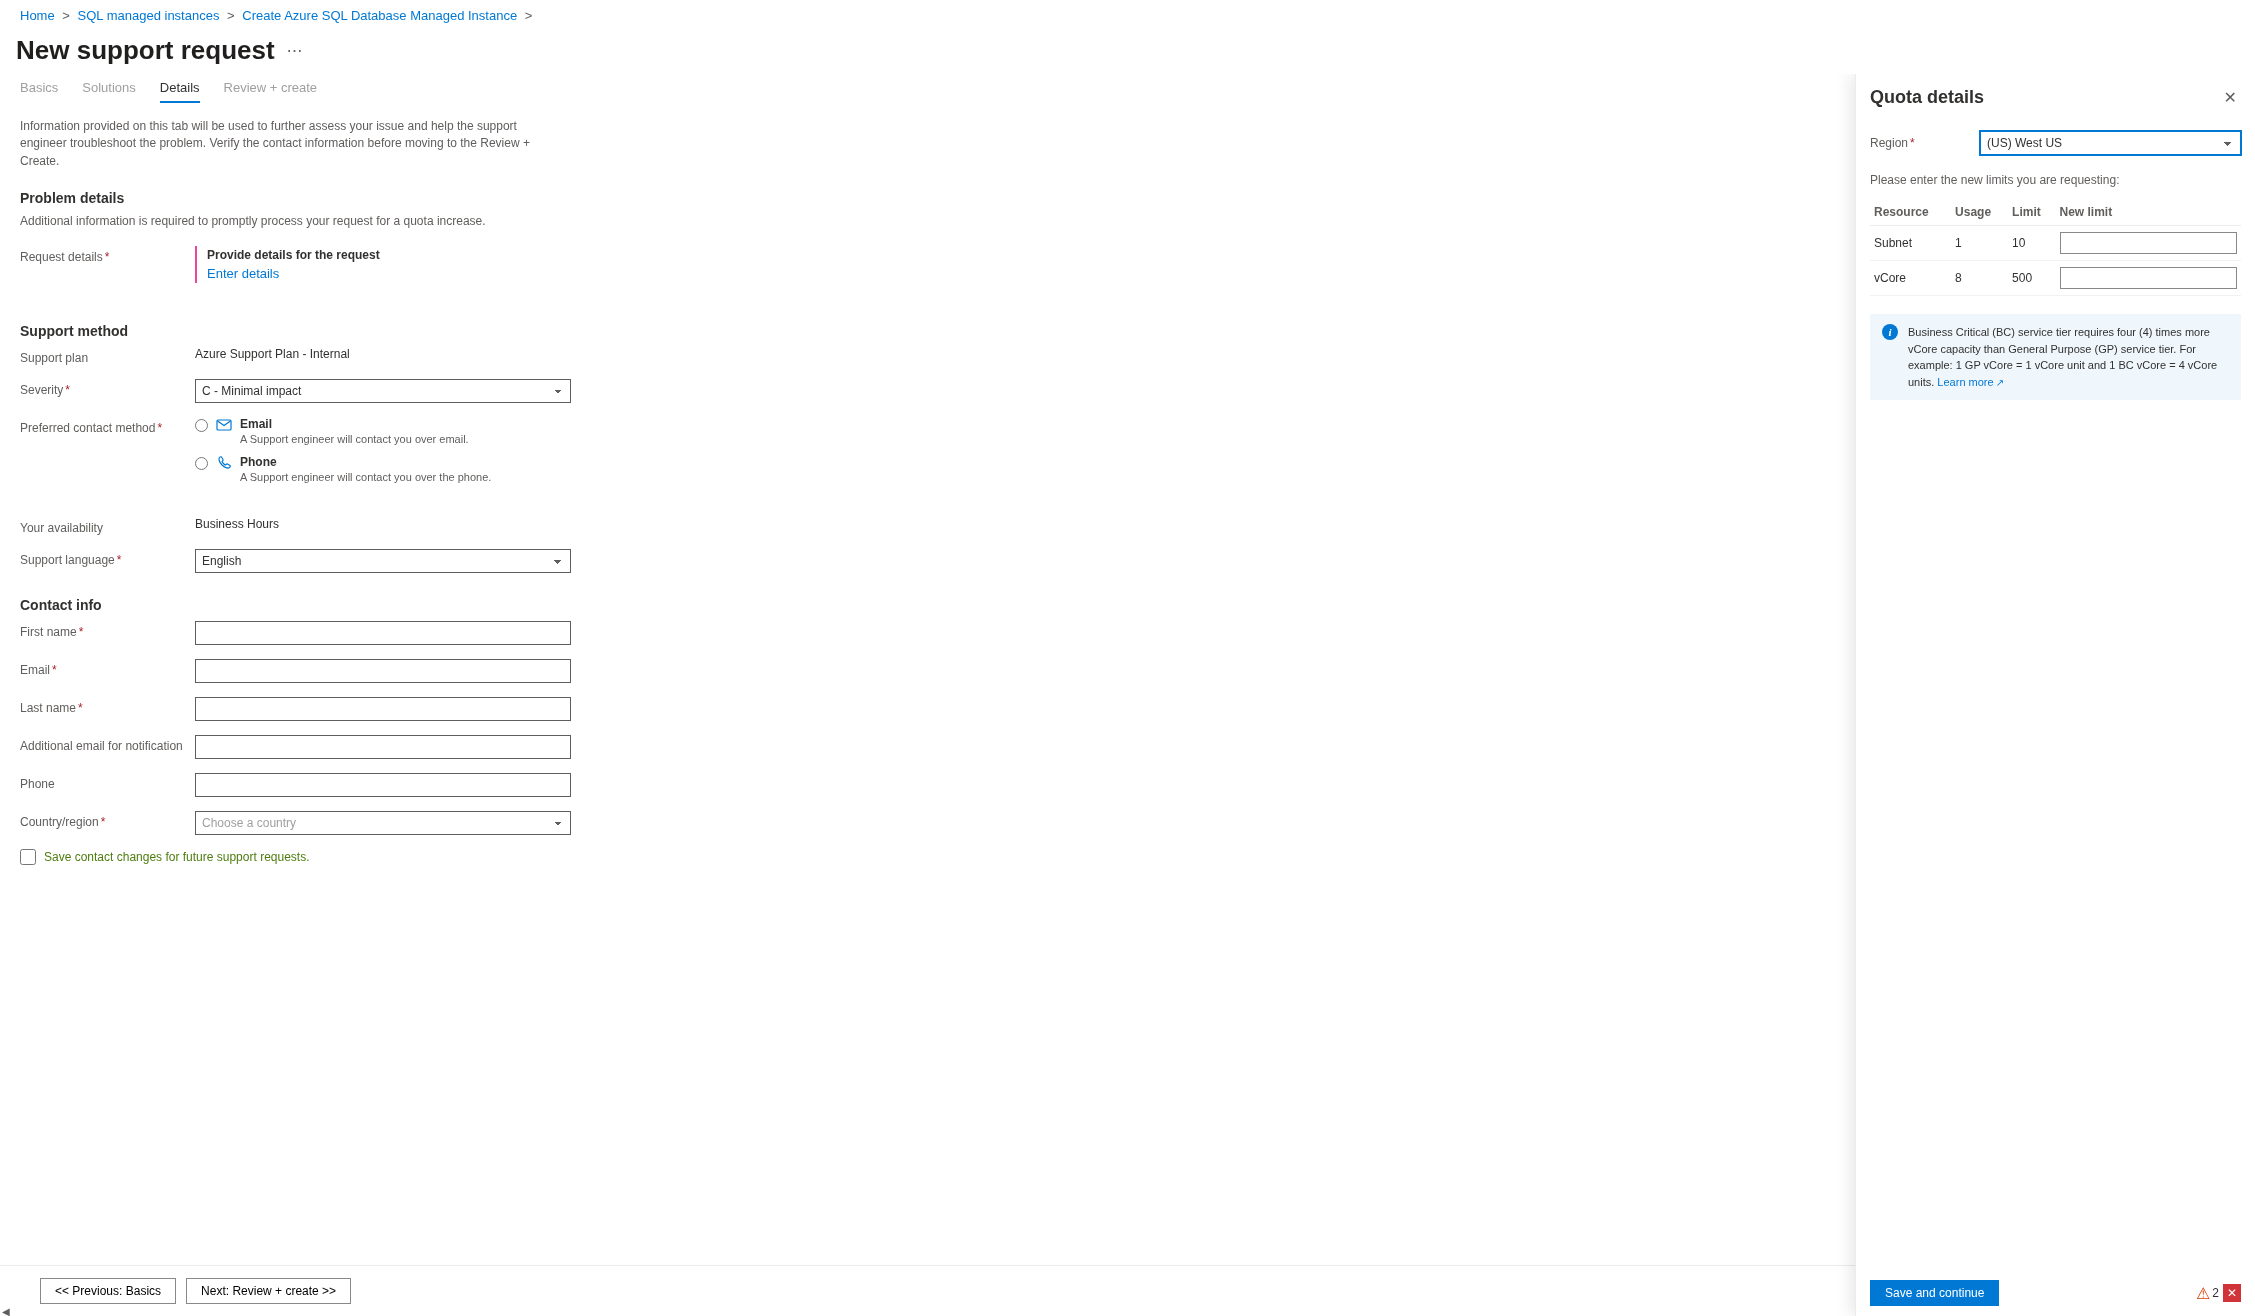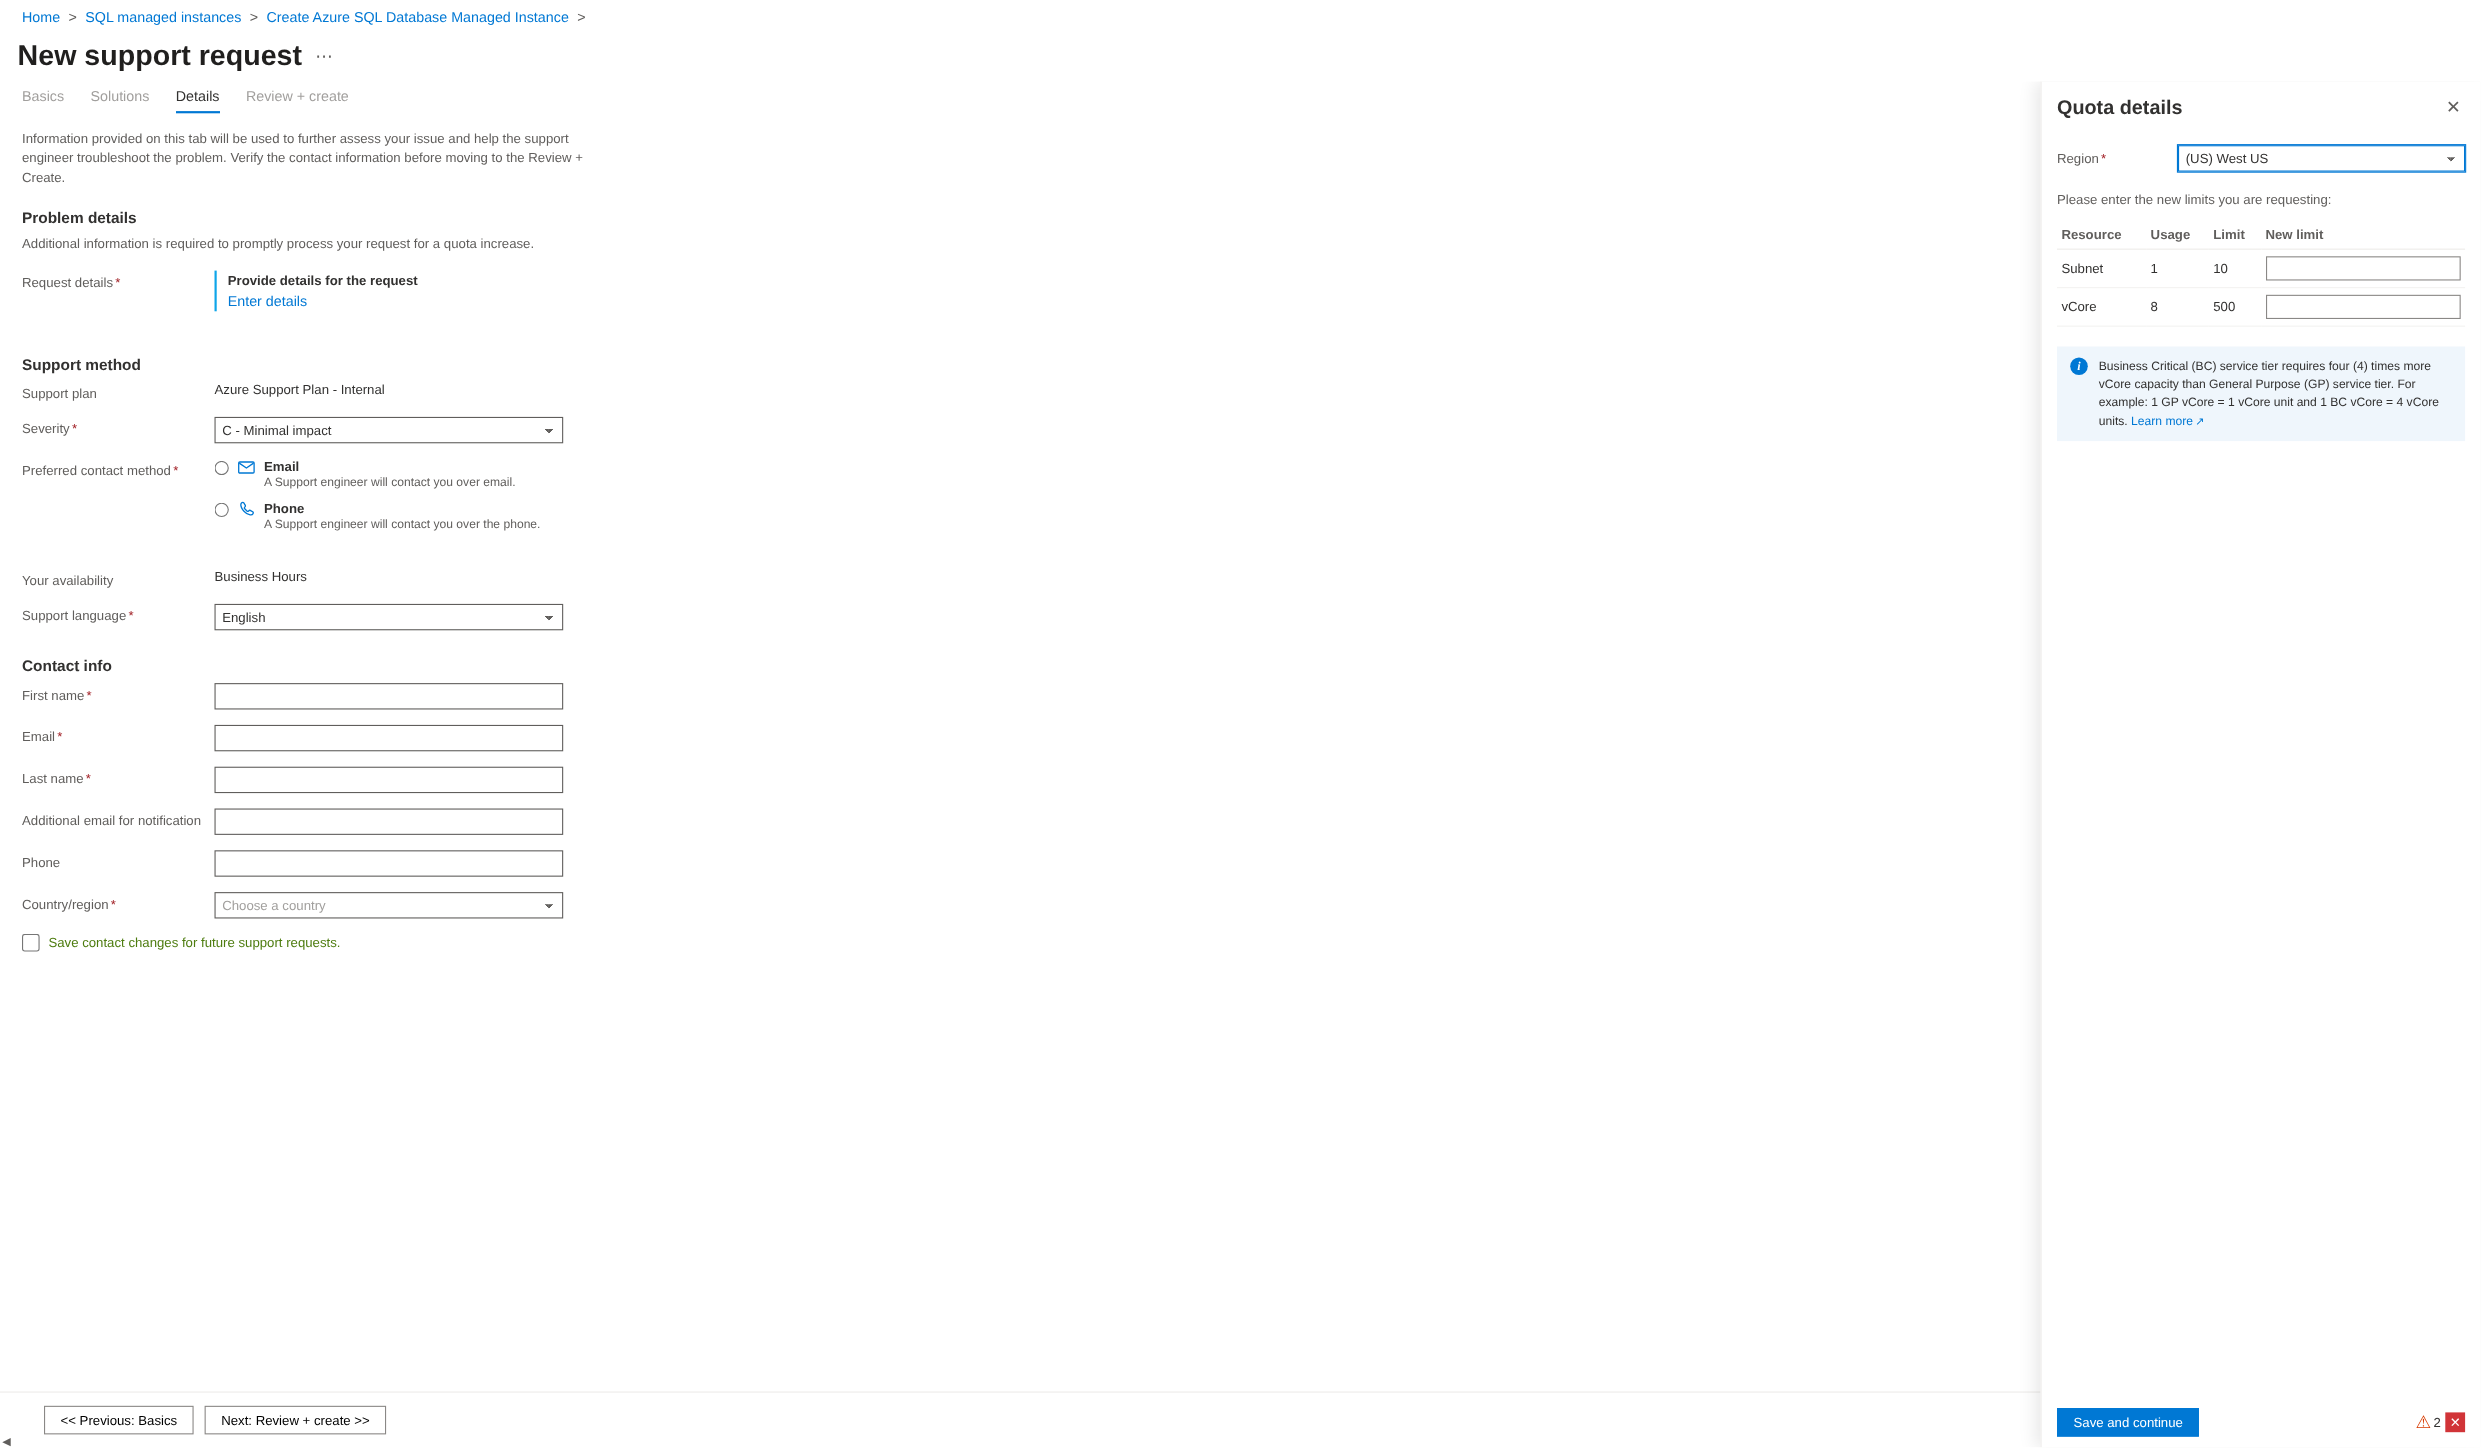--- a/index.html
+++ b/index.html
@@ -25,25 +25,25 @@
 .intro-text { font-size: 12px; color: #605e5c; max-width: 520px; line-height: 1.45; margin-bottom: 20px; }
 
 .section-heading { font-size: 14px; font-weight: 600; margin: 16px 0 8px 0; }
 .section-sub { font-size: 12px; color: #605e5c; margin-bottom: 18px; }
 
 .field-row { display: flex; align-items: flex-start; margin-bottom: 14px; }
 .field-label { width: 175px; font-size: 12px; color: #605e5c; padding-top: 4px; }
 .field-value { font-size: 12px; color: #323130; }
 .req { color: #a4262c; margin-left: 2px; }
 
-.details-box { border-left: 2px solid #0ea5e9; padding: 2px 0 2px 10px; }
+.details-box { border-left: 2px solid #ec4899; padding: 2px 0 2px 10px; }
 .details-title { font-weight: 600; font-size: 12px; margin-bottom: 4px; }
 
 select, input[type="text"] {
-  width: 317px; height: 24px; border: 1px solid #605e5c; font-size: 12px;
+  width: 376px; height: 24px; border: 1px solid #605e5c; font-size: 12px;
   padding: 2px 6px; background: #fff; color: #323130; font-family: inherit;
 }
 select { appearance: none; background-image: linear-gradient(45deg, transparent 50%, #605e5c 50%), linear-gradient(135deg, #605e5c 50%, transparent 50%); background-position: calc(100% - 12px) 10px, calc(100% - 8px) 10px; background-size: 4px 4px, 4px 4px; background-repeat: no-repeat; padding-right: 24px; }
 select.placeholder-style { color: #a19f9d; }
 
 .radio-row { display: flex; align-items: flex-start; gap: 8px; margin-bottom: 10px; }
 .radio-row input[type="radio"] { margin-top: 2px; cursor: pointer; }
 .radio-icon { width: 16px; height: 16px; display: inline-flex; align-items: center; justify-content: center; }
 .radio-label { font-size: 12px; font-weight: 600; }
 .radio-desc { font-size: 11px; color: #605e5c; margin-top: 2px; }

